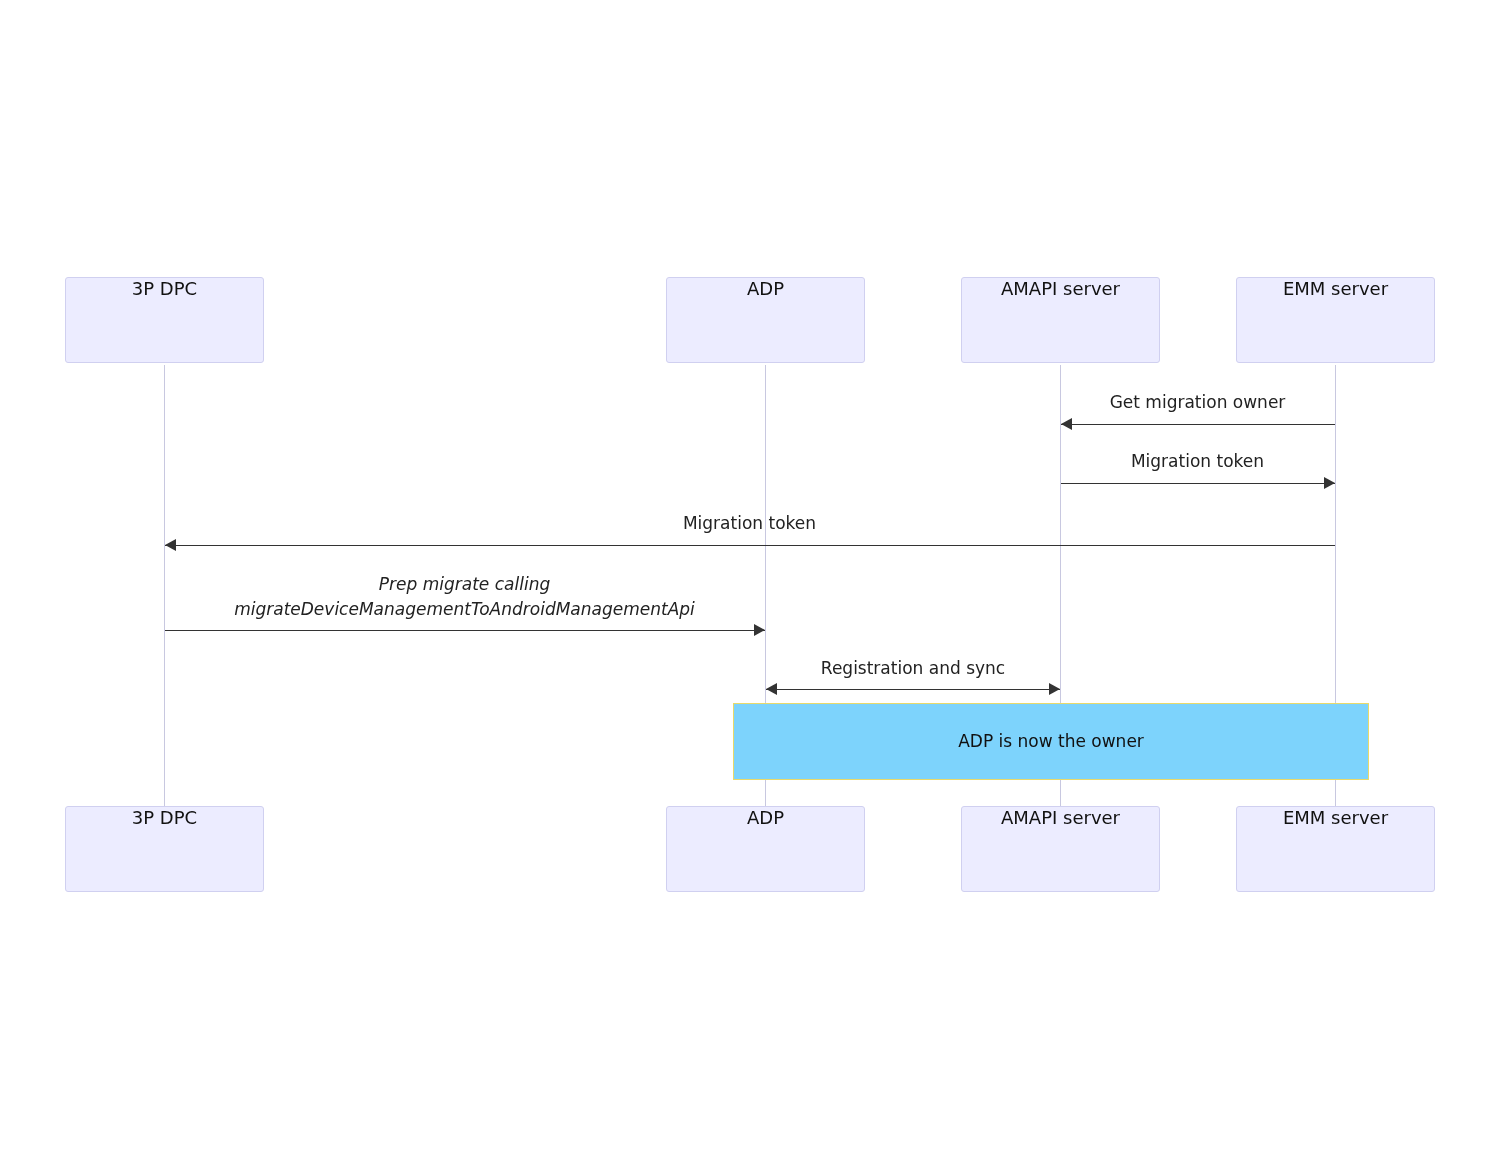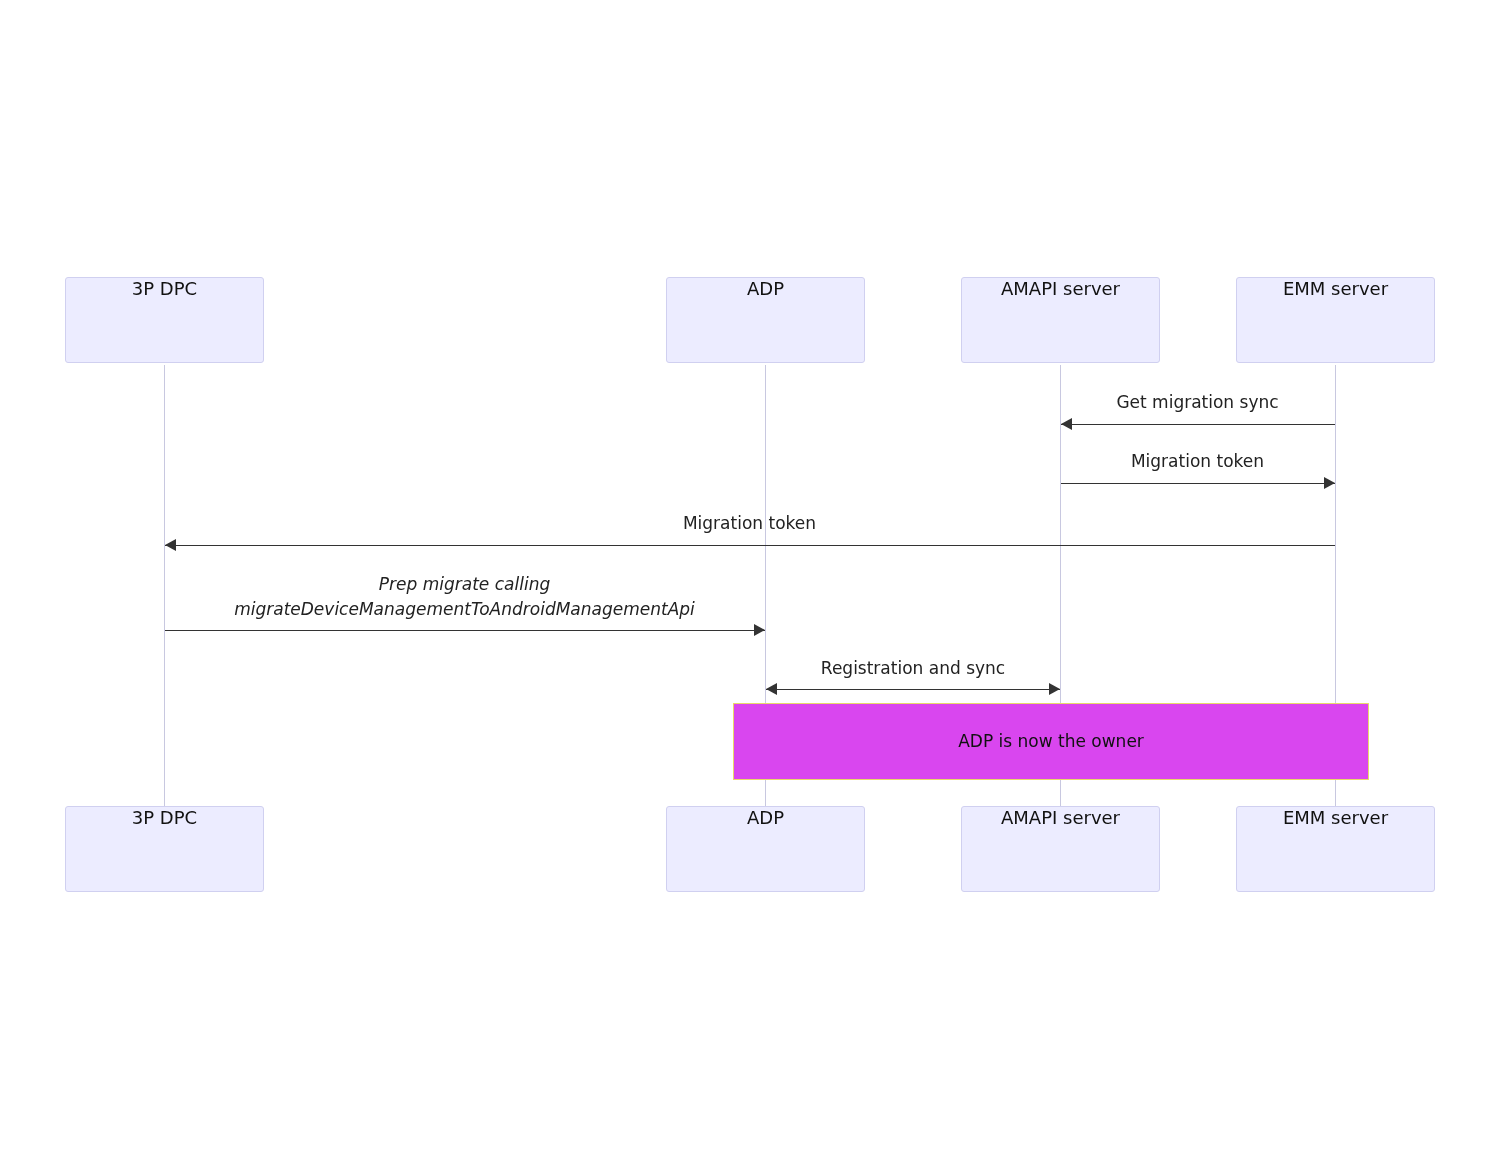--- a/index.html
+++ b/index.html
@@ -56,21 +56,21 @@
     position: absolute;
     font-size: 17px;
     color: #222222;
     text-align: center;
     line-height: 25px;
     white-space: pre-line;
   }
   .note-box {
     position: absolute;
     box-sizing: border-box;
-    background: #d946ef;
+    background: #7dd3fc;
     border: 1px solid #e8d96a;
     display: flex;
     flex-direction: column;
     align-items: center;
     justify-content: center;
     font-size: 17px;
     color: #111111;
     line-height: 27px;
     text-align: center;
   }
@@ -91,21 +91,21 @@
   <div class="actor-box" style="left:666px; top:277px; width:199px; height:86px;">
     <span>ADP</span>
   </div>
   <div class="actor-box" style="left:961px; top:277px; width:199px; height:86px;">
     <span>AMAPI server</span>
   </div>
   <div class="actor-box" style="left:1236px; top:277px; width:199px; height:86px;">
     <span>EMM server</span>
   </div>
 
-  <div class="msg-label" style="left:1060px; top:390px; width:275px;">Get migration sync</div>
+  <div class="msg-label" style="left:1060px; top:390px; width:275px;">Get migration owner</div>
   <div class="msg-line" style="left:1061px; top:424px; width:274px;"></div>
   <div class="arrow-head arrow-left" style="left:1061px; top:418px;"></div>
 
   <div class="msg-label" style="left:1060px; top:449px; width:275px;">Migration token</div>
   <div class="msg-line" style="left:1061px; top:483px; width:274px;"></div>
   <div class="arrow-head arrow-right" style="left:1324px; top:477px;"></div>
 
   <div class="msg-label" style="left:164px; top:511px; width:1171px;">Migration token</div>
   <div class="msg-line" style="left:165px; top:545px; width:1170px;"></div>
   <div class="arrow-head arrow-left" style="left:165px; top:539px;"></div>

